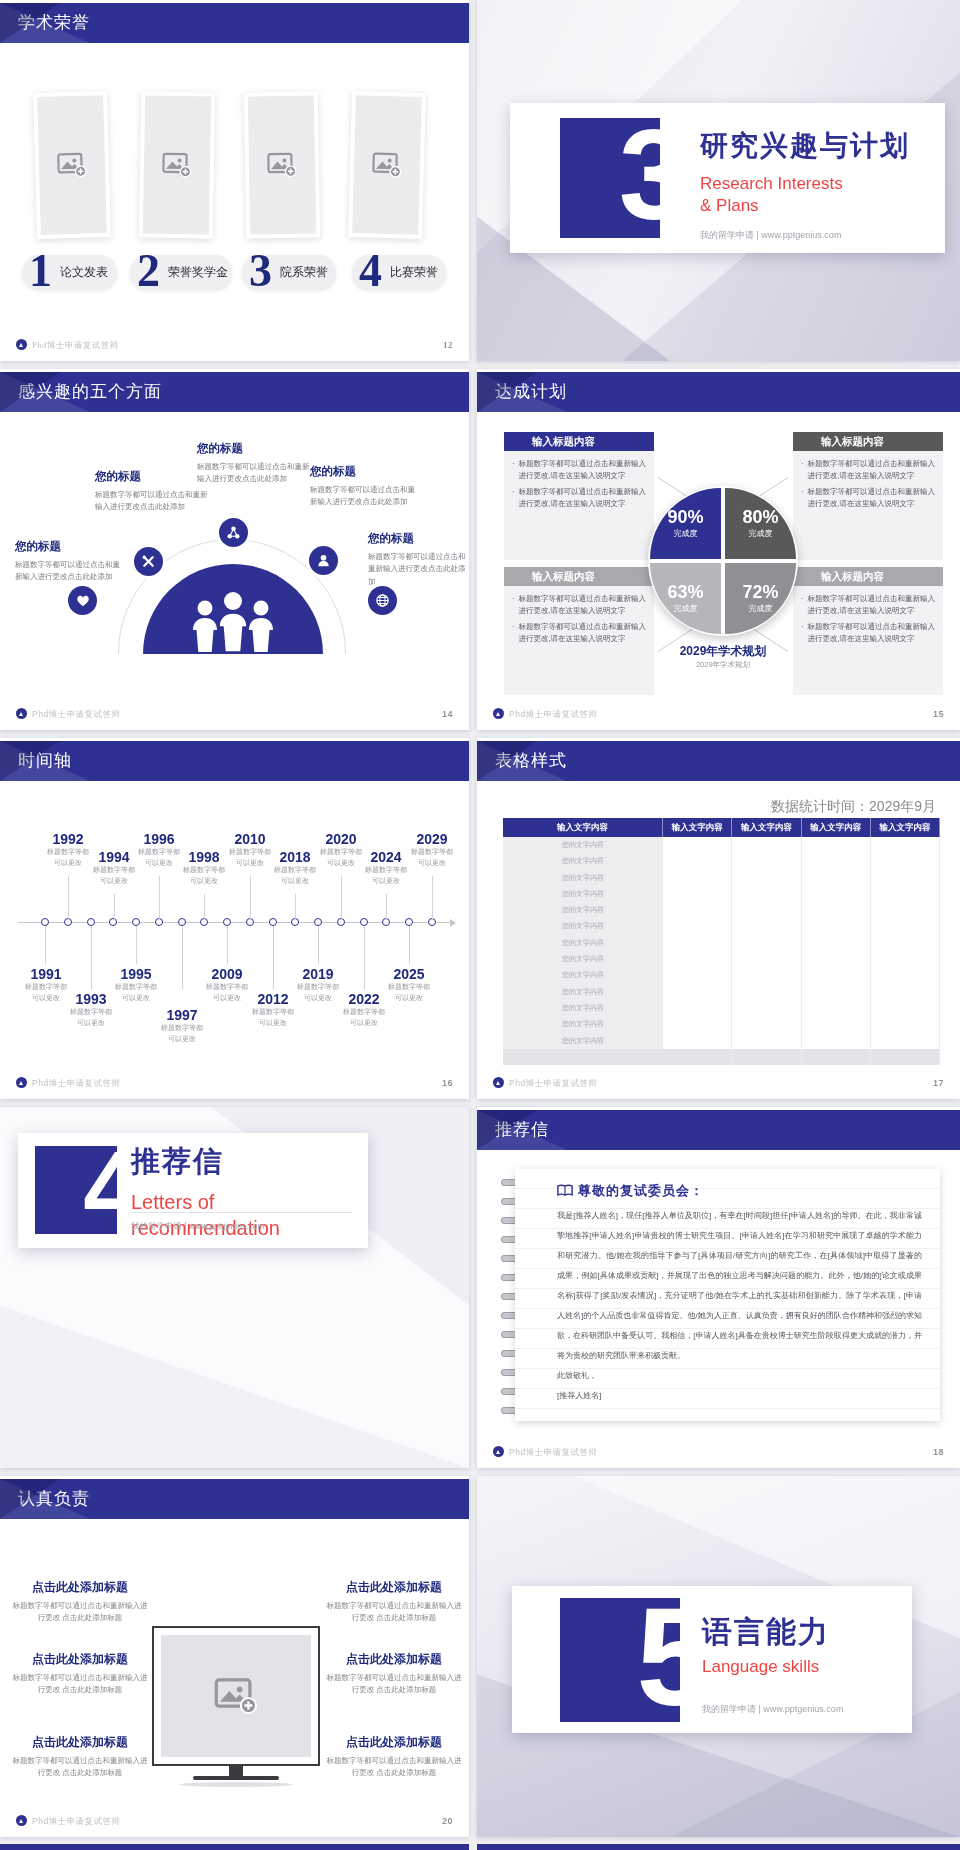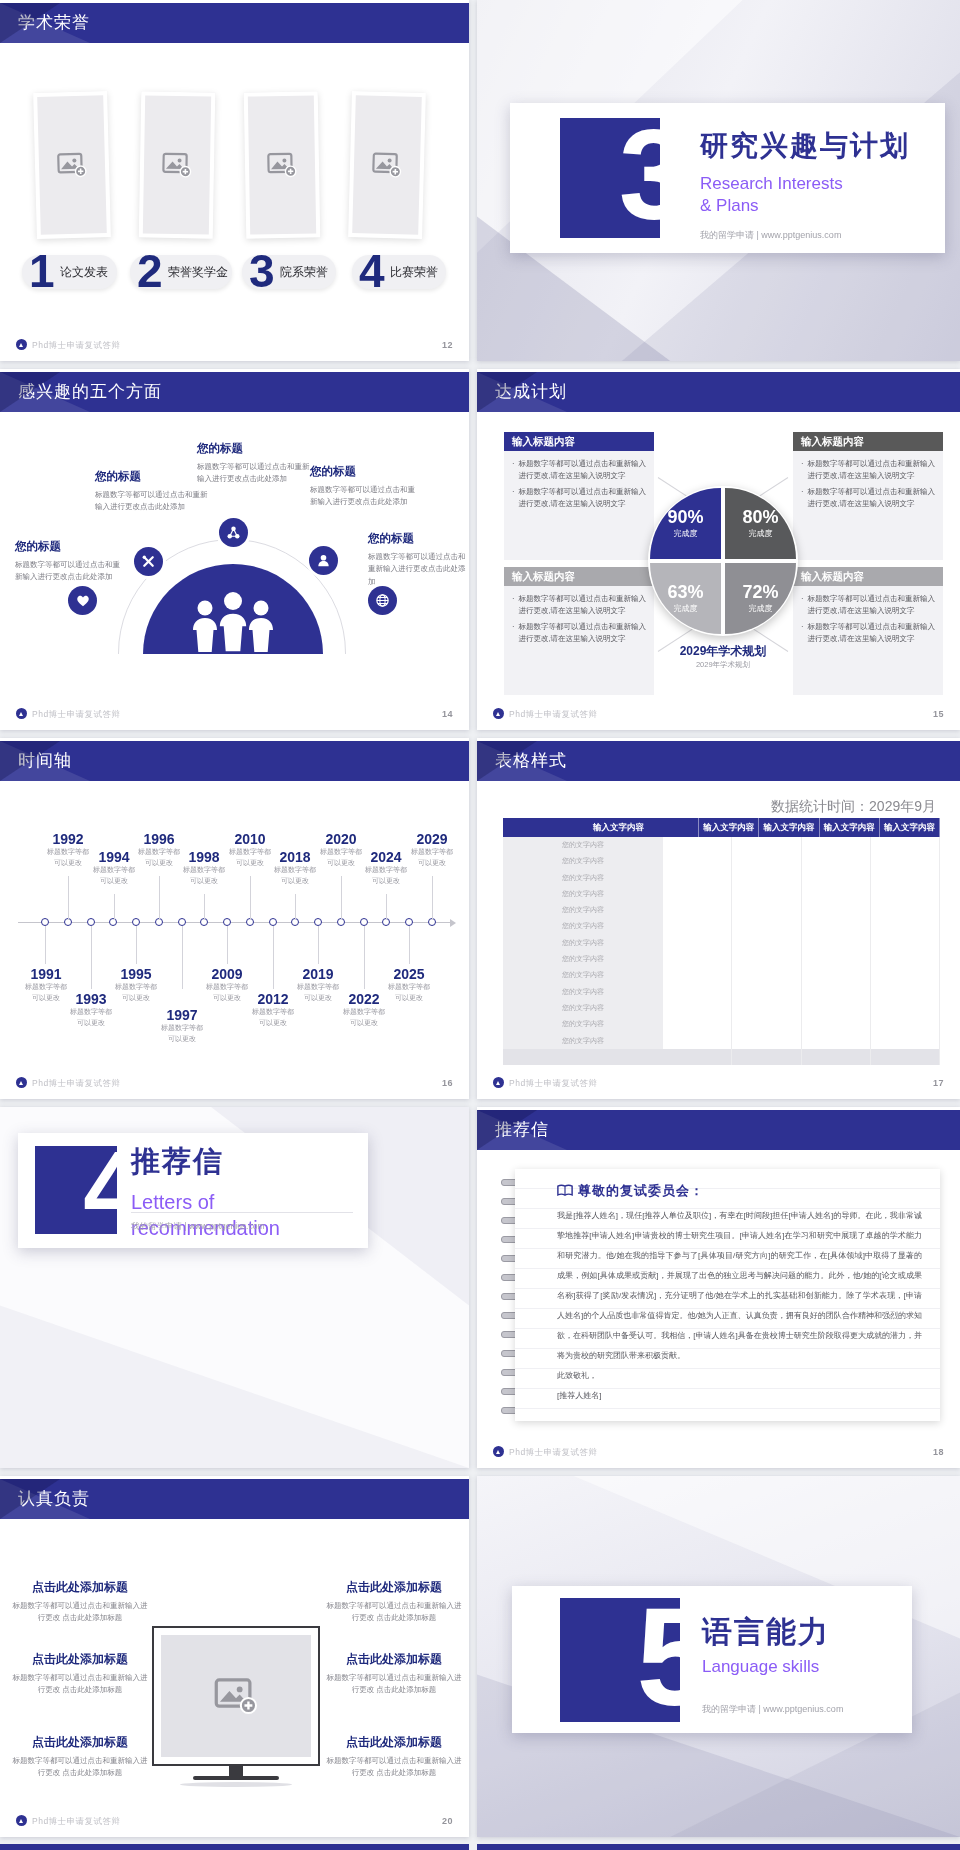--- a/index.html
+++ b/index.html
@@ -36,37 +36,37 @@
         color:#1f2a7d;line-height:.8;}
   .badge .blab{position:absolute;left:38px;top:0;line-height:34px;font-size:12px;color:#2a2a30;}
   
   .divbg{position:absolute;inset:0;}
   .shape{position:absolute;inset:0;}
   .banner{position:absolute;background:#fff;box-shadow:0 4px 14px rgba(60,60,100,.25);}
   .numsq{position:absolute;background:#2e3192;overflow:hidden;}
   .numsq .bignum{position:absolute;right:-30px;top:50%;transform:translateY(-52%);
         color:#fff;font-weight:bold;font-size:128px;line-height:1;}
   .dtitle{position:absolute;color:#2e3192;font-weight:bold;letter-spacing:2px;}
-  .dsub{position:absolute;color:#8b5cf6;line-height:1.3;}
+  .dsub{position:absolute;color:#ef4444;line-height:1.3;}
   .dtag{position:absolute;color:#a3a3ab;font-size:9px;}
   
   .b5{position:absolute;}
   .b5 .h5{font-size:11.5px;font-weight:bold;color:#1f2a7d;margin-bottom:5px;}
   .b5 .t5{font-size:7.5px;color:#7d7d85;line-height:1.65;}
   .ringclip{position:absolute;left:110px;top:168px;width:246px;height:117px;overflow:hidden;}
   .ring{position:absolute;left:8px;top:2px;width:228px;height:228px;border-radius:50%;
         border:1px solid #dcdce2;box-sizing:border-box;}
   .dome{position:absolute;left:143px;top:195px;width:180px;height:90px;
         border-radius:90px 90px 0 0;background:#2e3192;display:flex;
         align-items:flex-end;justify-content:center;}
   .icir{position:absolute;width:29px;height:29px;border-radius:50%;background:#2e3192;
         display:flex;align-items:center;justify-content:center;box-shadow:0 0 0 3px #fff;}
   
   .pbox{position:absolute;width:150px;background:#f2f2f5;}
-  .ph{height:19px;line-height:19px;color:#fff;font-size:10.5px;font-weight:bold;padding-left:8px;}
+  .ph{height:19px;line-height:19px;color:#fff;font-size:10.5px;font-weight:bold;padding-left:28px;}
   .ph.navy{background:#2e3192;} .ph.dark{background:#595959;} .ph.lite{background:#a9a9ad;}
   .pb{padding:7px 8px 8px 8px;font-size:7.5px;color:#5a5a60;line-height:1.55;}
   .pb .bu{display:flex;margin-bottom:5px;} .pb .bu i{font-style:normal;margin-right:4px;}
   .donut{position:absolute;left:171px;top:117px;width:150px;height:150px;border-radius:50%;
         background:#fff;box-shadow:0 3px 10px rgba(0,0,0,.22);}
   .quad{position:absolute;width:71px;height:71px;color:#fff;display:flex;flex-direction:column;
         align-items:center;justify-content:center;}
   .quad .qv{font-size:18px;font-weight:bold;line-height:1.1;}
   .quad .ql{font-size:8px;}
   .q-tl{left:2px;top:2px;border-radius:100% 0 0 0;background:#2e3192;}
@@ -86,21 +86,21 @@
   .tdot{position:absolute;top:180px;width:6px;height:6px;border:1.5px solid #2e3192;
         border-radius:50%;background:#fff;}
   .stem{position:absolute;width:1px;background:#d3d3da;}
   .yg{position:absolute;width:62px;text-align:center;}
   .yy{font-size:14px;font-weight:bold;color:#1f2a7d;}
   .yc{font-size:7px;color:#9a9aa2;line-height:1.5;white-space:pre-line;}
   
   .note{position:absolute;top:60px;right:24px;font-size:14px;color:#8a8a90;}
   .tbl{position:absolute;left:26px;top:80px;width:437px;}
   .trow,.thead{display:grid;grid-template-columns:160px 1fr 1fr 1fr 1fr;}
-  .thead{background:#2e3192;height:19px;padding-left:36px;}
+  .thead{background:#2e3192;height:19px;}
   .thead span{color:#fff;font-size:8.5px;font-weight:bold;line-height:19px;text-align:center;
         border-right:1px solid rgba(255,255,255,.45);}
   .trow{height:16.3px;}
   .tc1{background:#ededf0;color:#a9a9ae;font-size:7px;line-height:16.3px;text-align:center;
         border-bottom:1px solid #fff;}
   .tc{background:#fff;border-bottom:1px solid #ececee;border-right:1px solid #ececee;}
   .trow.lastrow .tc1,.trow.lastrow .tc{background:#e3e3e8;border-bottom:none;}
   
   .card{position:absolute;left:38px;top:62px;width:425px;height:252px;background:#fff;
         box-shadow:0 2px 8px rgba(0,0,0,.16);box-sizing:border-box;
@@ -119,21 +119,21 @@
         border:2.5px solid #3a3a3f;background:#fff;padding:7px;}
   .tvscreen{width:100%;height:100%;background:#e2e2e7;display:flex;align-items:center;justify-content:center;}
   .tvneck{position:absolute;left:229px;top:290px;width:14px;height:10px;background:#3a3a3f;}
   .tvbase{position:absolute;left:193px;top:300px;width:86px;height:4px;background:#3a3a3f;border-radius:2px;}
   .tvshadow{position:absolute;left:180px;top:306px;width:112px;height:5px;background:#e0e0e5;border-radius:50%;}
   .stripe{position:absolute;top:1844px;height:6px;background:#2e3192;}
 </style>
 </head>
 <body>
 
-<div class="slide" style="top:0;left:0;">
+<div class="slide" style="top:0;left:0;font-family:Liberation Serif, serif;">
   <div class="tbar"><span>学术荣誉</span></div>
 
   <div class="frame" style="left:35px;transform:rotate(-1.5deg);">
     <svg width="30" height="26" viewBox="0 0 30 26">
         <rect x="1.5" y="2" width="23" height="18" rx="2" fill="none" stroke="#97979e" stroke-width="2.2"></rect>
         <circle cx="17.5" cy="8.5" r="2" fill="#97979e"></circle>
         <path d="M4 17 L10.5 9.5 L15 14.5 L17.5 12 L22 17 Z" fill="#97979e"></path>
         <circle cx="23.5" cy="19.5" r="5.2" fill="#97979e" stroke="#ffffff" stroke-width="1.4"></circle>
         <path d="M23.5 16.8 v5.4 M20.8 19.5 h5.4" stroke="#fff" stroke-width="1.6" fill="none"></path>
       </svg>

